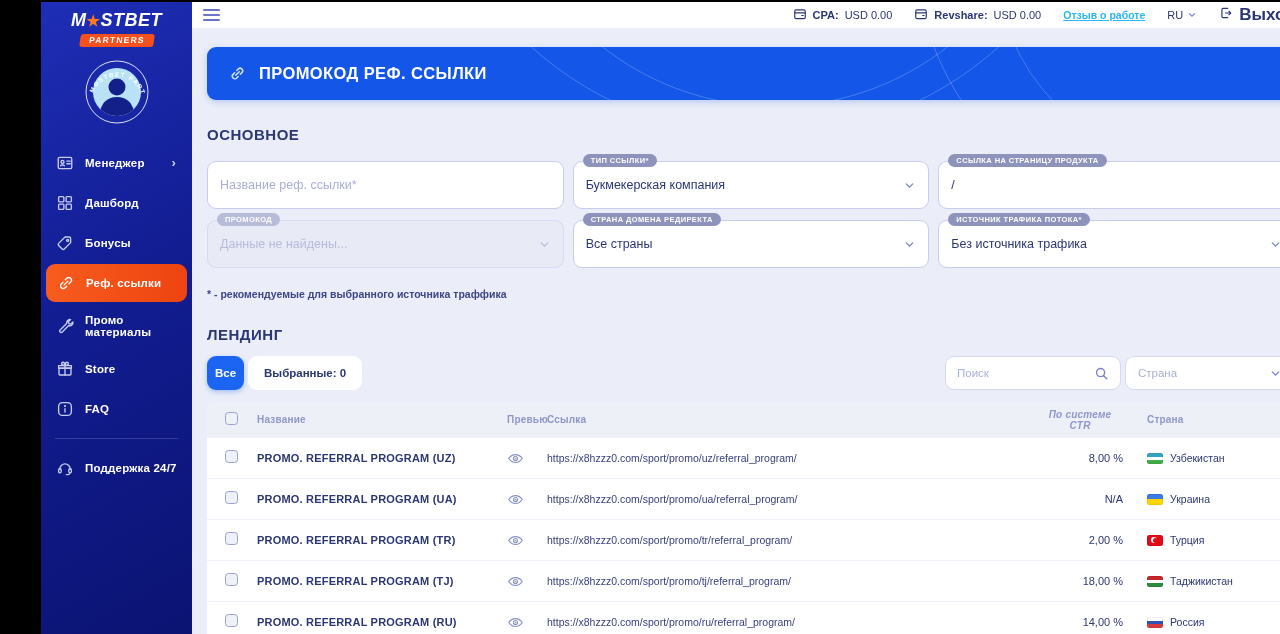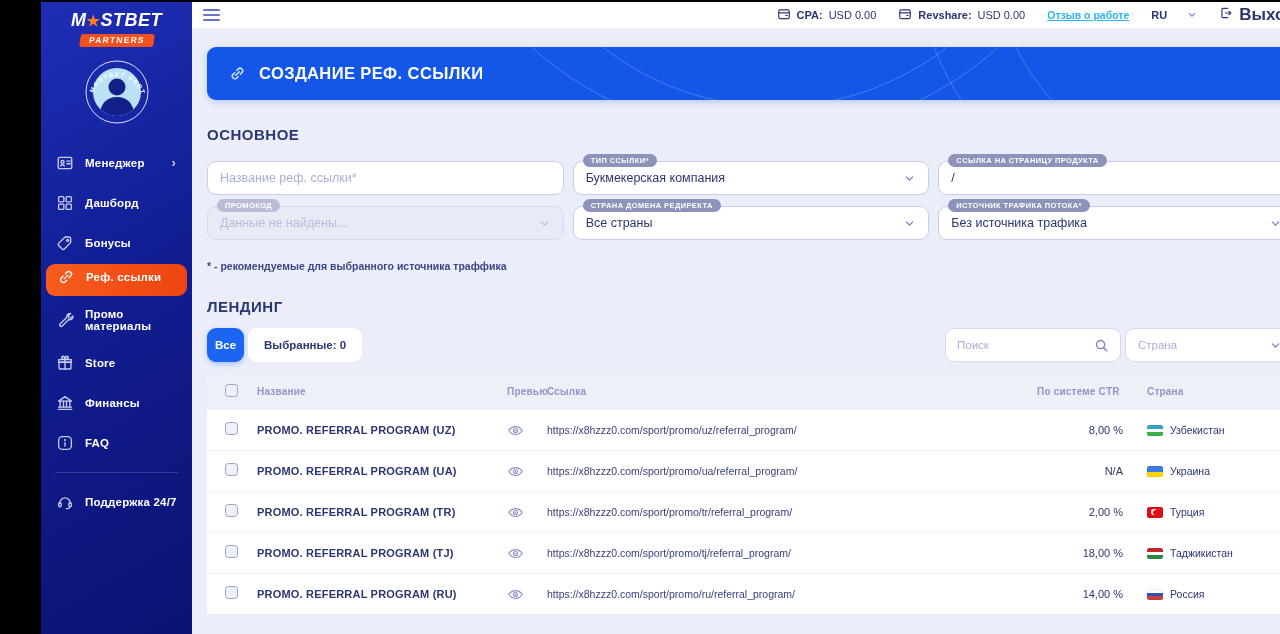--- a/index.html
+++ b/index.html
@@ -11,57 +11,57 @@
   .sidebar { width:151px; flex:0 0 151px; background:linear-gradient(150deg,#1e2eb6 0%,#121d92 45%,#0b1372 100%); color:#fff; display:flex; flex-direction:column; overflow:hidden; }
   .logo { margin:9px auto 0; text-align:center; line-height:1.05; }
   .logo-line { font-weight:800; font-style:italic; font-size:18px; letter-spacing:.5px; white-space:nowrap; }
   .logo-star { color:#ff7a1a; font-style:normal; font-size:15px; }
   .logo-badge { display:inline-block; background:#f4511e; color:#fff; font-size:8.5px; font-weight:800; padding:2px 9px; border-radius:3px; transform:skewX(-8deg); letter-spacing:1.2px; margin-top:2px; }
   .avatar-wrap { margin:12px auto 4px; }
   .menu { margin-top:10px; }
   .menu-item { display:flex; align-items:center; gap:11px; padding:11px 10px 11px 15px; font-size:11.5px; font-weight:700; cursor:pointer; color:#fff; letter-spacing:.2px; }
   .menu-item .mi-icon { width:18px; height:18px; color:#c7cdf0; flex:0 0 18px; display:flex; align-items:center; }
   .menu-item .mi-icon svg { width:18px; height:18px; }
-  .menu-item.active { background:linear-gradient(90deg,#f75c1e,#ee4410); border-radius:9px; margin:1px 5px; padding:4px 6px 10px 11px; }
+  .menu-item.active { background:linear-gradient(90deg,#f75c1e,#ee4410); border-radius:9px; margin:1px 5px; padding:10px 6px 10px 11px; }
   .menu-item.active .mi-icon { color:#fff; }
   .mi-chev { margin-left:auto; color:#cdd2f2; font-size:13px; line-height:1; padding-right:6px; }
   .menu-divider { height:1px; background:rgba(255,255,255,.16); margin:9px 14px; }
 
   
   .content { flex:1; display:flex; flex-direction:column; min-width:0; }
   .topbar { height:26px; flex:0 0 26px; background:#fff; display:flex; align-items:center; padding:0 14px 0 11px; }
   .hamburger { width:17px; height:12px; display:flex; flex-direction:column; justify-content:space-between; cursor:pointer; }
   .hamburger span { height:1.8px; background:#6a73c8; border-radius:2px; }
   .tb-right { margin-left:auto; display:flex; align-items:center; gap:22px; }
   .tb-item { display:flex; align-items:center; gap:6px; font-size:11px; color:#2b3674; }
   .tb-item b { font-weight:700; }
   .tb-item svg { width:14px; height:14px; color:#2b3674; }
   .tb-link { color:#29b6f6; text-decoration:underline; font-size:10.5px; font-weight:600; cursor:pointer; }
-  .tb-lang { display:flex; align-items:center; gap:20px; font-size:11px; font-weight:700; color:#2b3674; cursor:pointer; }
+  .tb-lang { display:flex; align-items:center; gap:4px; font-size:11px; font-weight:400; color:#2b3674; cursor:pointer; }
   .chev-svg { width:10px; height:10px; }
   .tb-logout { display:flex; align-items:center; gap:6px; font-size:17px; font-weight:700; color:#2b3674; cursor:pointer; }
 
   .page { flex:1; padding:0 15px; overflow:hidden; }
 
   
   .banner { position:relative; margin-top:19px; height:53px; border-radius:9px; background:#1457e8; display:flex; align-items:center; gap:13px; padding:0 22px; color:#fff; overflow:hidden; box-shadow:0 2px 6px rgba(20,87,232,.25); }
   .banner-title { font-size:16.5px; font-weight:800; letter-spacing:.4px; position:relative; z-index:1; }
   .banner-link-icon { position:relative; z-index:1; width:17px; height:17px; color:#cfe0ff; }
   .banner-link-icon svg { width:17px; height:17px; }
   .arc { position:absolute; border:1px solid rgba(255,255,255,.22); border-radius:50%; }
   .arc1 { width:560px; height:560px; right:240px; top:-500px; }
   .arc2 { width:700px; height:700px; right:180px; top:-610px; }
   .arc3 { width:420px; height:420px; right:-120px; top:-300px; }
   .arc4 { width:560px; height:560px; right:-180px; top:-380px; }
 
   .sec-title { margin-top:26px; font-size:15px; font-weight:800; color:#2b3674; letter-spacing:.5px; }
 
   
   .form-grid { margin-top:18px; display:grid; grid-template-columns:repeat(3,1fr); column-gap:9px; row-gap:11px; }
-  .field { position:relative; height:34px; background:#fff; border:1px solid #c9cdec; border-radius:9px; display:flex; align-items:center; padding:0 12px; font-size:12.5px; color:#2b3674; }
+  .field { position:relative; height:48px; background:#fff; border:1px solid #c9cdec; border-radius:9px; display:flex; align-items:center; padding:0 12px; font-size:12.5px; color:#2b3674; }
   .field .chip { position:absolute; top:-8px; left:9px; background:#8d93bb; color:#fff; font-size:7.5px; font-weight:700; letter-spacing:.4px; padding:2.5px 8px; border-radius:8px; line-height:1; white-space:nowrap; }
   .field input { border:none; outline:none; background:transparent; font:inherit; color:#2b3674; width:100%; }
   .field input::placeholder { color:#a9afd6; }
   .field .chev { margin-left:auto; color:#7a82c9; display:flex; }
   .field.disabled { background:#e8eaf5; border-color:#d6d9ef; }
   .field.disabled .chip { background:#b7bcd9; }
   .field.disabled .ph { color:#b7bcdc; }
   .spacer-cell { }
   .note { margin-top:9px; font-size:10.5px; color:#3c4586; font-weight:600; }
 
@@ -83,21 +83,21 @@
   .thead, .trow { display:grid; grid-template-columns:32px 250px 40px 1fr 110px 130px; align-items:center; padding:0 18px; }
   .thead { height:35px; background:#eef0f8; font-size:10px; font-weight:700; color:#8f96c9; letter-spacing:.2px; }
   .trow { height:41px; border-top:1px solid #f1f2f9; }
   .checkbox { width:13px; height:13px; border:1.5px solid #9aa1d0; border-radius:3.5px; background:#eef0fa; display:inline-block; cursor:pointer; }
   .c-name { font-size:11px; font-weight:600; color:#2b3674; letter-spacing:.2px; white-space:nowrap; overflow:hidden; }
   .c-prev { display:flex; }
   .eye { color:#8b93c8; cursor:pointer; display:flex; }
   .eye svg { width:17px; height:17px; }
   .c-link { font-size:10.5px; color:#39417f; white-space:nowrap; overflow:hidden; cursor:pointer; }
   .c-ctr { text-align:right; padding-right:24px; font-size:11px; color:#2b3674; }
-  .th-ctr { text-align:left; padding-right:24px; }
+  .th-ctr { text-align:center; padding-right:24px;font-style:italic; }
   .c-country { display:flex; align-items:center; gap:7px; font-size:10.5px; color:#2b3674; white-space:nowrap; }
   .flag { width:16px; height:11px; border-radius:2.5px; flex:0 0 16px; position:relative; overflow:hidden; box-shadow:inset 0 0 0 .5px rgba(0,0,0,.12); }
   .crescent { position:absolute; left:4px; top:2.5px; width:6px; height:6px; border-radius:50%; background:#fff; }
   .crescent::after { content:''; position:absolute; left:2.2px; top:.6px; width:5px; height:5px; border-radius:50%; background:#e30a17; }
 </style>
 </head>
 <body>
 
 <div class="screen">
 <div class="app">
@@ -182,30 +182,20 @@
                 <path d="M3.5 7.5h17v3.5h-17z"></path>
                 <path d="M12 7.5V20"></path>
                 <path d="M12 7.5C12 4.5 10.5 3 9 3s-2.5 2.5 0 3.5c1 .4 3 .9 3 1zm0 0c0-3 1.5-4.5 3-4.5s2.5 2.5 0 3.5c-1 .4-3 .9-3 1z"></path>
               </svg>
             </span>
             <span class="mi-label">Store</span>
           </div>
           <div class="menu-item">
             <span class="mi-icon">
               <svg viewBox="0 0 24 24" fill="none" stroke="currentColor" stroke-width="1.8" stroke-linecap="round" stroke-linejoin="round">
-                <path d="M3.5 9.5L12 3.5l8.5 6z"></path>
-                <path d="M5.5 9.5V17M10 9.5V17M14 9.5V17M18.5 9.5V17"></path>
-                <path d="M3.5 17.5h17M3 20.5h18"></path>
-              </svg>
-            </span>
-            <span class="mi-label">Финансы</span>
-          </div>
-          <div class="menu-item">
-            <span class="mi-icon">
-              <svg viewBox="0 0 24 24" fill="none" stroke="currentColor" stroke-width="1.8" stroke-linecap="round" stroke-linejoin="round">
                 <rect x="3.5" y="3.5" width="17" height="17" rx="5"></rect>
                 <path d="M12 11.5v4.5"></path>
                 <circle cx="12" cy="8" r="0.6" fill="currentColor"></circle>
               </svg>
             </span>
             <span class="mi-label">FAQ</span>
           </div>
           <div class="menu-divider"></div>
           <div class="menu-item">
             <span class="mi-icon">
@@ -271,21 +261,21 @@
       <div class="banner">
         <div class="arc arc1"></div>
             <div class="arc arc2"></div>
             <div class="arc arc3"></div>
             <div class="arc arc4"></div>
         <span class="banner-link-icon"><svg viewBox="0 0 24 24" fill="none" stroke="currentColor" stroke-width="2.2" stroke-linecap="round" stroke-linejoin="round">
                 <path d="M9.5 14.5l5-5"></path>
                 <path d="M8 11l-2.2 2.2a3.6 3.6 0 0 0 5.1 5.1L13 16.2"></path>
                 <path d="M16 13l2.2-2.2a3.6 3.6 0 0 0-5.1-5.1L11 7.8"></path>
               </svg></span>
-        <span class="banner-title">СОЗДАНИЕ РЕФ. ССЫЛКИ</span>
+        <span class="banner-title">ПРОМОКОД РЕФ. ССЫЛКИ</span>
       </div>
 
       <div class="sec-title">ОСНОВНОЕ</div>
 
       <div class="form-grid">
 
         <div class="field">
           <input type="text" placeholder="Название реф. ссылки*" style="">
         </div>
         <div class="field">

